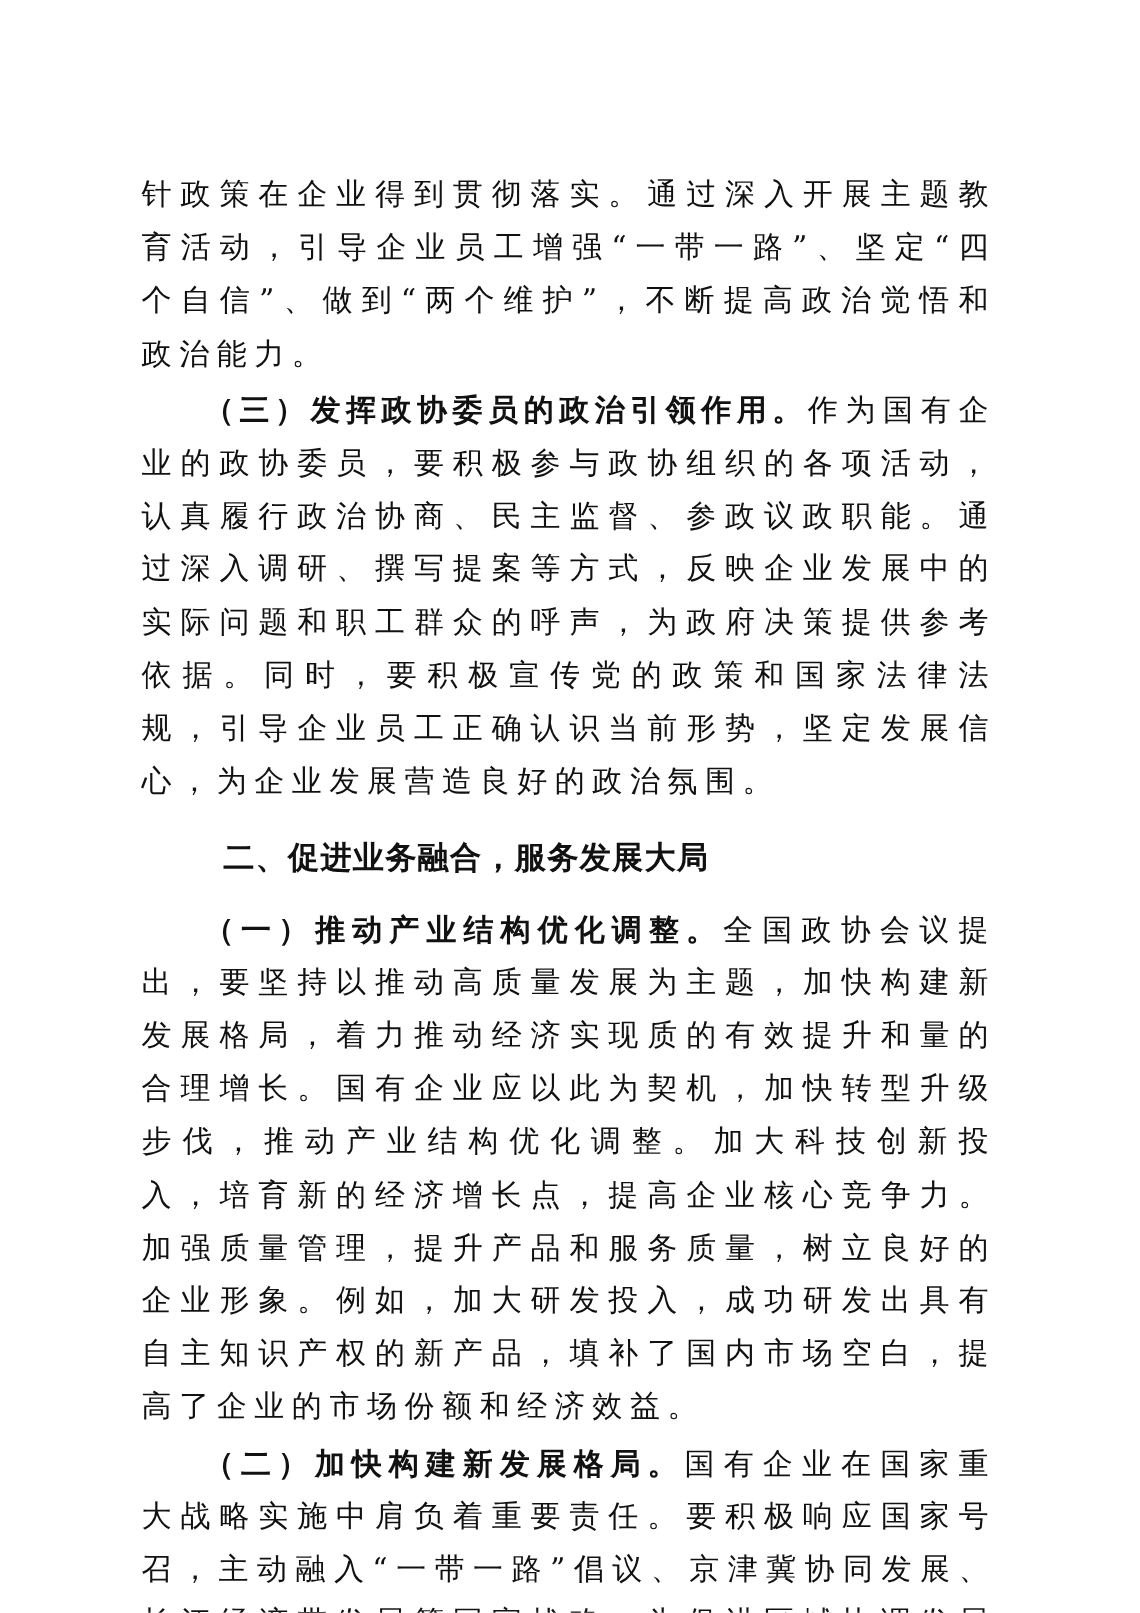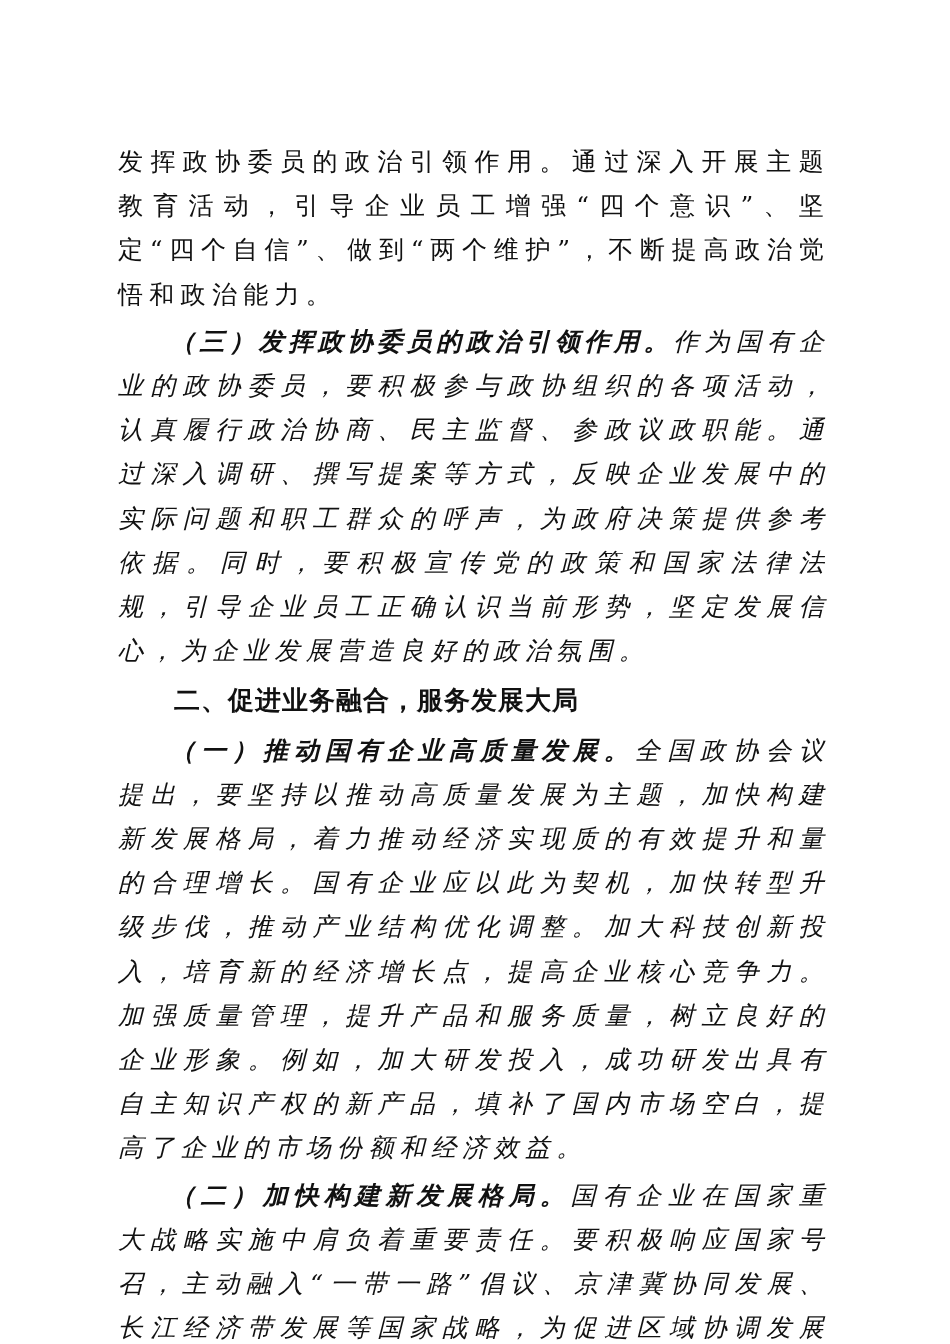--- a/index.html
+++ b/index.html
@@ -9,53 +9,53 @@
     left: 118px;
     top: 140px;
     width: 712px;
     font-family: "DejaVu Serif", "Liberation Serif", serif;
     font-size: 25px;
     color: #111111;
     line-height: 44.2px;
     letter-spacing: 6.3px;
   }
   .para { margin: 0; text-align: justify; text-align-last: left; }
-  .para.indent { text-indent: 52px; font-style: italic; }
+  .para.indent { text-indent: 52px; }
   .lead { font-weight: bold; letter-spacing: 4.5px; }
   .heading {
-    margin: 4px;
-    font-family: Liberation Mono, monospace;
+    margin: 16px;
+    font-family: Liberation Sans, sans-serif;
     font-weight: bold;
     text-indent: 52px;
     letter-spacing: 1px;
     font-size: 26px;
   }
   .gap { height: 3px; }
 </style>
 </head>
 <body>
 
 <div class="page">
 
   <p class="para">
-    <span>发挥政协委员的政治引领作用。通过深入开展主题教育活动，引导企业员工增强“四个意识”、坚定“四个自信”、做到“两个维护”，不断提高政治觉悟和政治能力。</span>
+    <span>针政策在企业得到贯彻落实。通过深入开展主题教育活动，引导企业员工增强“一带一路”、坚定“四个自信”、做到“两个维护”，不断提高政治觉悟和政治能力。</span>
   </p>
 
   <div class="gap"></div>
 
   <p class="para indent">
     <span class="lead">（三）发挥政协委员的政治引领作用。</span><span>作为国有企业的政协委员，要积极参与政协组织的各项活动，认真履行政治协商、民主监督、参政议政职能。通过深入调研、撰写提案等方式，反映企业发展中的实际问题和职工群众的呼声，为政府决策提供参考依据。同时，要积极宣传党的政策和国家法律法规，引导企业员工正确认识当前形势，坚定发展信心，为企业发展营造良好的政治氛围。</span>
   </p>
 
   <div class="gap"></div>
 
   <p class="heading">二、促进业务融合，服务发展大局</p>
 
   <p class="para indent">
-    <span class="lead">（一）推动国有企业高质量发展。</span><span>全国政协会议提出，要坚持以推动高质量发展为主题，加快构建新发展格局，着力推动经济实现质的有效提升和量的合理增长。国有企业应以此为契机，加快转型升级步伐，推动产业结构优化调整。加大科技创新投入，培育新的经济增长点，提高企业核心竞争力。加强质量管理，提升产品和服务质量，树立良好的企业形象。例如，加大研发投入，成功研发出具有自主知识产权的新产品，填补了国内市场空白，提高了企业的市场份额和经济效益。</span>
+    <span class="lead">（一）推动产业结构优化调整。</span><span>全国政协会议提出，要坚持以推动高质量发展为主题，加快构建新发展格局，着力推动经济实现质的有效提升和量的合理增长。国有企业应以此为契机，加快转型升级步伐，推动产业结构优化调整。加大科技创新投入，培育新的经济增长点，提高企业核心竞争力。加强质量管理，提升产品和服务质量，树立良好的企业形象。例如，加大研发投入，成功研发出具有自主知识产权的新产品，填补了国内市场空白，提高了企业的市场份额和经济效益。</span>
   </p>
 
   <div class="gap"></div>
 
   <p class="para indent">
     <span class="lead">（二）加快构建新发展格局。</span><span>国有企业在国家重大战略实施中肩负着重要责任。要积极响应国家号召，主动融入“一带一路”倡议、京津冀协同发展、长江经济带发展等国家战略，为促进区域协调发展贡献力量。加强与国内外企业的合作交流，</span>
   </p>
 
 </div>
 

